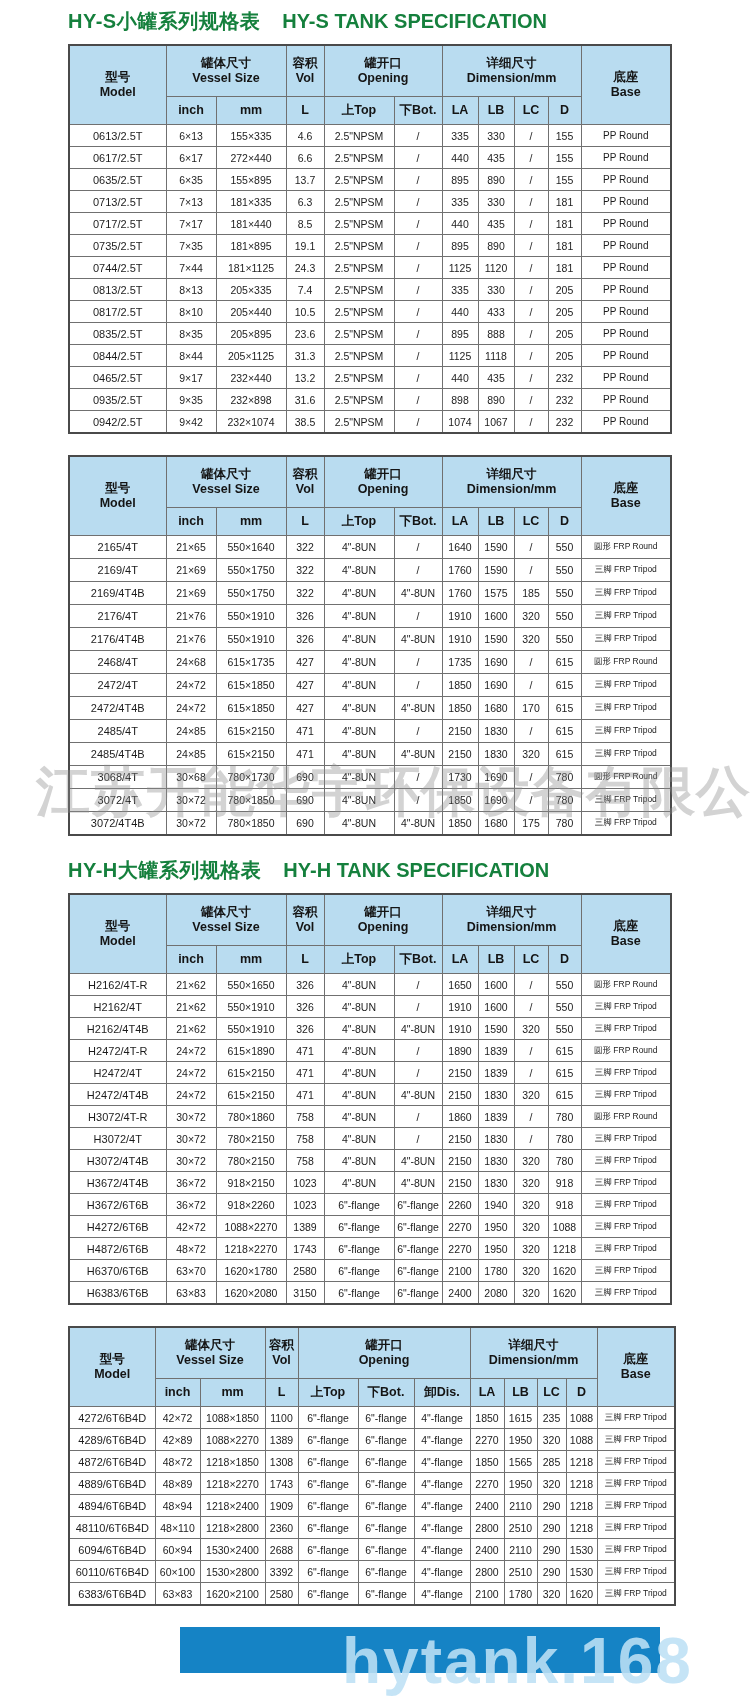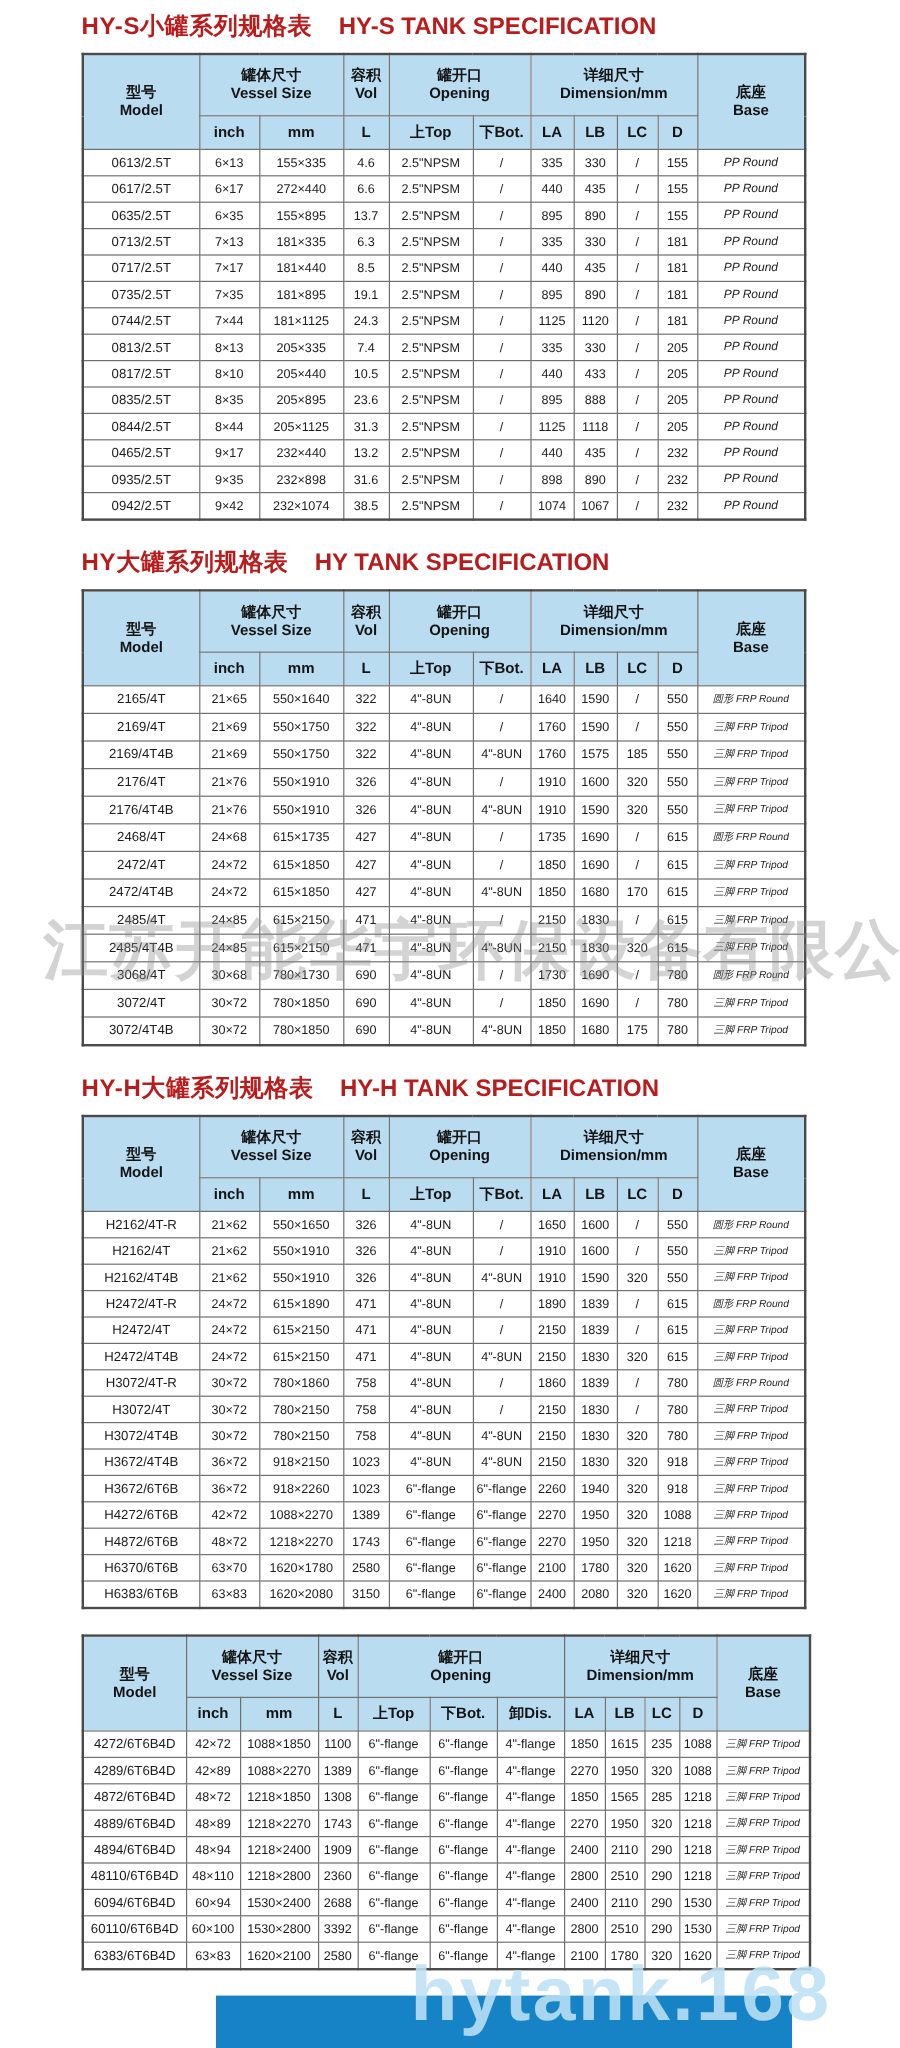--- a/index.html
+++ b/index.html
@@ -1,32 +1,32 @@
 <!DOCTYPE html>
 <html><head>
 <meta charset="utf-8">
 <style>
   html,body{margin:0;padding:0;}
   body{
     width:750px;height:1707px;background:#ffffff;position:relative;overflow:hidden;
     font-family:"Liberation Sans","DejaVu Sans",sans-serif;color:#1c1c1c;
   }
   .page{padding:8px 0 0 68px;position:relative;}
-  h2.sec-title{margin:0 0 9px 0;font-size:20px;font-weight:bold;color:#b91c1c;letter-spacing:0.5px;white-space:nowrap;}
+  h2.sec-title{margin:0 0 9px 0;font-size:20px;font-weight:bold;color:#15803d;letter-spacing:0.5px;white-space:nowrap;}
   h2.sec-title .en{margin-left:22px;letter-spacing:0;}
   .spec{margin-bottom:21px;}
   table.spec-tbl{border-collapse:collapse;table-layout:fixed;border:2px solid #4a4a4a;}
   .spec-tbl th,.spec-tbl td{border:1px solid #707070;text-align:center;vertical-align:middle;padding:0;overflow:hidden;}
   .spec-tbl thead th{background:#b9dcf0;font-size:12.5px;font-weight:bold;line-height:1.2;color:#141414;}
   .spec-tbl thead tr.grp th{height:50px;}
   .spec-tbl thead tr.sub th{height:27px;}
   .spec-tbl tbody td{height:21px;font-size:10.5px;background:#ffffff;}
   .t1 .spec-tbl tbody td{height:22px;}
   .spec-tbl td.c-model{font-size:11px;}
-  .spec-tbl td.base-cell{font-size:10px;font-style:italic;}
+  .spec-tbl td.base-cell{font-size:10px;}
   .t1 .spec-tbl td.base-cell,.t2 .spec-tbl td.base-cell,.t3 .spec-tbl td.base-cell{font-size:8.5px;}
   .footer-bar{
     position:relative;margin:14px 0 0 112px;width:480px;height:46px;background:#1583c5;
     color:#ffffff;font-size:15px;font-weight:bold;text-align:center;line-height:46px;letter-spacing:1px;
   }
   .wm-company{
     position:absolute;top:756px;left:36px;z-index:5;pointer-events:none;
     font-size:54px;font-weight:bold;color:#8d8d8d;opacity:0.38;white-space:nowrap;letter-spacing:1px;
   }
   .wm-brand{
@@ -295,21 +295,20 @@
               <td class="c-lc">/</td>
               <td class="c-d">232</td>
               <td class="c-base base-cell">PP Round</td>
             </tr>
           </tbody>
         </table>
       </div>
   </section>
 
   <section class="spec t1">
-    <h2 class="sec-title"><span class="cn">HY大罐系列规格表</span><span class="en">HY TANK SPECIFICATION</span></h2>
     <div>
         <table class="spec-tbl">
           <colgroup>
             <col style="width: 97px;">
             <col style="width: 50px;">
             <col style="width: 70px;">
             <col style="width: 38px;">
             <col style="width: 70px;">
             <col style="width: 48px;">
             <col style="width: 36px;">

